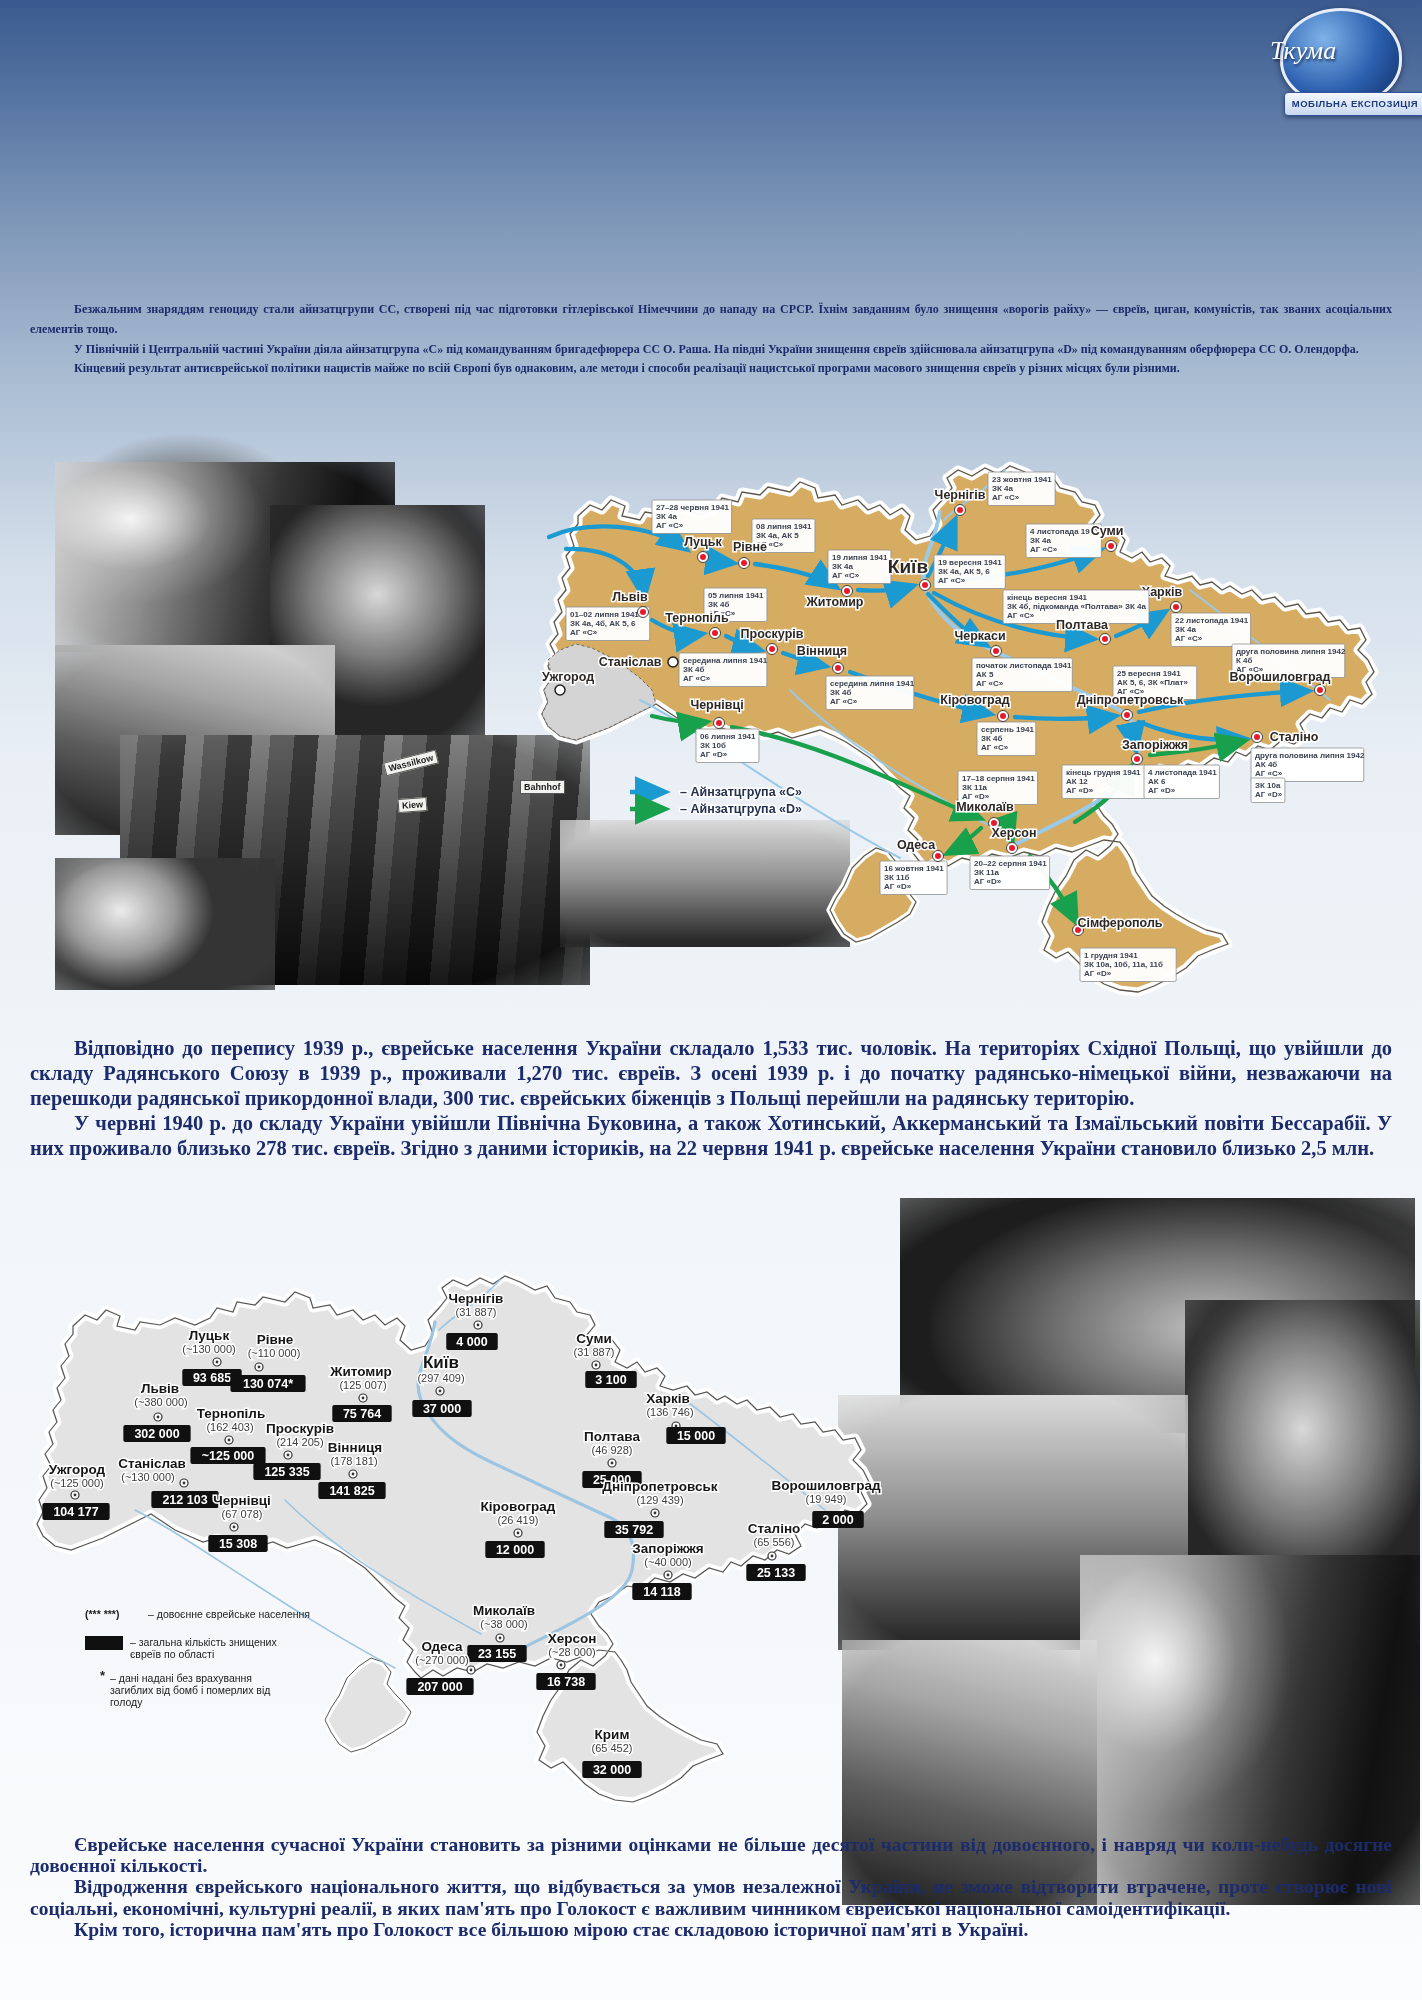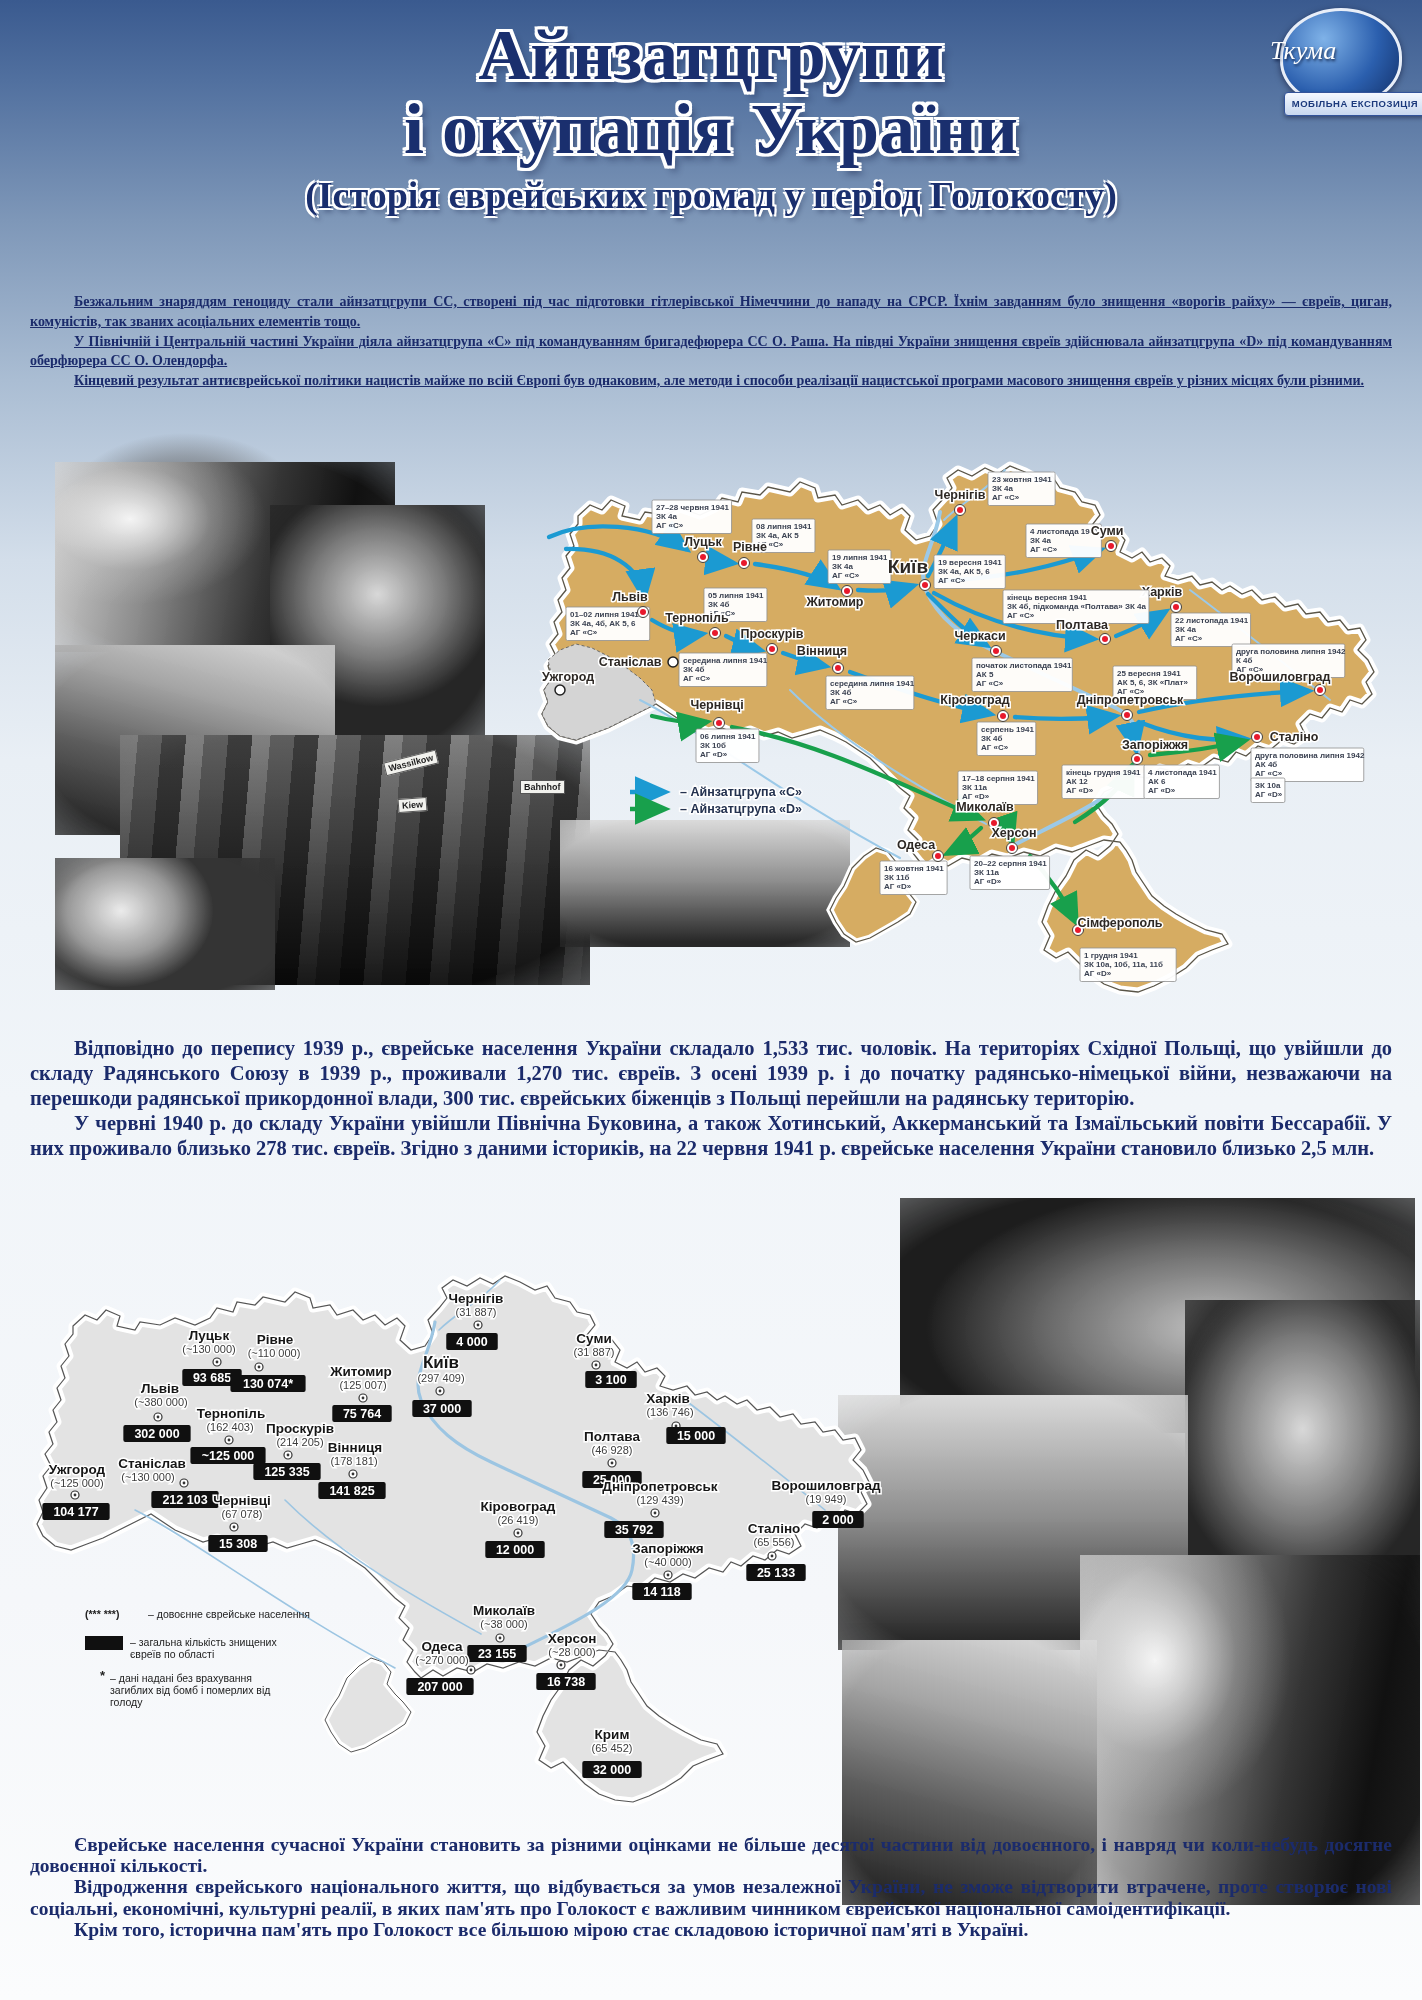--- a/index.html
+++ b/index.html
@@ -7,21 +7,21 @@
     font-family:"Liberation Serif",serif;
     background:linear-gradient(180deg,#3a5a8f 0%,#51709f 4%,#7e97b8 11%,#aabdd3 19%,#d3deea 28%,#e9eff5 38%,#f1f5f9 55%,#f5f7fa 80%,#fbfcfd 100%);}
   .hdr{position:absolute;left:0;top:18px;width:100%;text-align:center;color:#1a2f6e;z-index:5;}
   .t1{font-size:72px;line-height:74px;font-weight:bold;
 Escape:;
     text-shadow:-3px -3px 0 #fff,3px -3px 0 #fff,-3px 3px 0 #fff,3px 3px 0 #fff,0 -3px 0 #fff,0 3px 0 #fff,-3px 0 0 #fff,3px 0 0 #fff,5px 6px 7px rgba(10,20,60,.45);}
   .t2{margin-top:8px;font-size:38px;line-height:42px;font-weight:bold;
     text-shadow:-2px -2px 0 #fff,2px -2px 0 #fff,-2px 2px 0 #fff,2px 2px 0 #fff,3px 4px 5px rgba(10,20,60,.4);}
   .txt{position:absolute;left:30px;width:1362px;color:#1b2b6b;font-weight:bold;z-index:6;}
   .txt p{margin:0;text-align:justify;text-indent:44px;}
-  .intro{top:292px;font-size:14px;line-height:19.8px;text-decoration:underline;}
+  .intro{top:300px;font-size:12px;line-height:19.8px;}
   .mid{top:1036px;font-size:20.5px;line-height:25px;}
   .outro{top:1834px;font-size:19.5px;line-height:21.2px;}
   .logo{position:absolute;left:1262px;top:6px;width:152px;height:132px;z-index:7;}
   .logo-crest{position:absolute;left:18px;top:2px;width:116px;height:92px;border-radius:50% 50% 46% 46%;
     background:radial-gradient(circle at 35% 30%,#7fb2e8,#2b5fae 55%,#15346e 95%);
     border:3px solid #e8eef8;box-shadow:0 2px 6px rgba(0,0,30,.5);}
   .logo-name{position:absolute;left:8px;top:30px;width:152px;text-align:left;color:#fff;
     font-style:italic;font-weight:normal;font-size:26px;text-shadow:1px 2px 3px #12254d;}
   .logo-banner{position:absolute;left:22px;top:86px;width:140px;height:22px;background:linear-gradient(#f4f8ff,#c9d8ef);
     border:1px solid #34549a;border-radius:4px;color:#1c3a7c;font-family:"Liberation Sans",sans-serif;
@@ -42,25 +42,20 @@
   .p-g{background:radial-gradient(55% 60% at 60% 55%,#bdbdbd,#6e6e6e 55%,#222 100%);}
   .smoke{position:absolute;z-index:2;background:radial-gradient(50% 60% at 50% 60%,rgba(40,40,40,.75),rgba(90,90,90,.4) 60%,transparent 90%);}
   .sign{position:absolute;z-index:6;background:#f2f2ee;color:#1d1d1d;border:1px solid #555;
     font-family:"Liberation Sans",sans-serif;font-size:9px;font-weight:bold;padding:0 3px;line-height:12px;}
 </style>
 </head>
 <body>
 
 <div class="poster">
 
-  <div class="hdr">
-    <div class="t1">Айнзатцгрупи</div>
-    <div class="t1">і окупація України</div>
-    <div class="t2">(Історія єврейських громад у період Голокосту)</div>
-  </div>
 
   <div class="logo">
     <div class="logo-crest"></div>
     <div class="logo-name">Ткума</div>
     <div class="logo-banner">МОБІЛЬНА ЕКСПОЗИЦІЯ</div>
   </div>
 
   <section class="txt intro">
     <p>Безжальним знаряддям геноциду стали айнзатцгрупи СС, створені під час підготовки гітлерівської Німеччини до нападу на СРСР. Їхнім завданням було знищення «ворогів райху» — євреїв, циган, комуністів, так званих асоціальних елементів тощо.</p>
     <p>У Північній і Центральній частині України діяла айнзатцгрупа «С» під командуванням бригадефюрера СС О. Раша. На півдні України знищення євреїв здійснювала айнзатцгрупа «D» під командуванням оберфюрера СС О. Олендорфа.</p>

